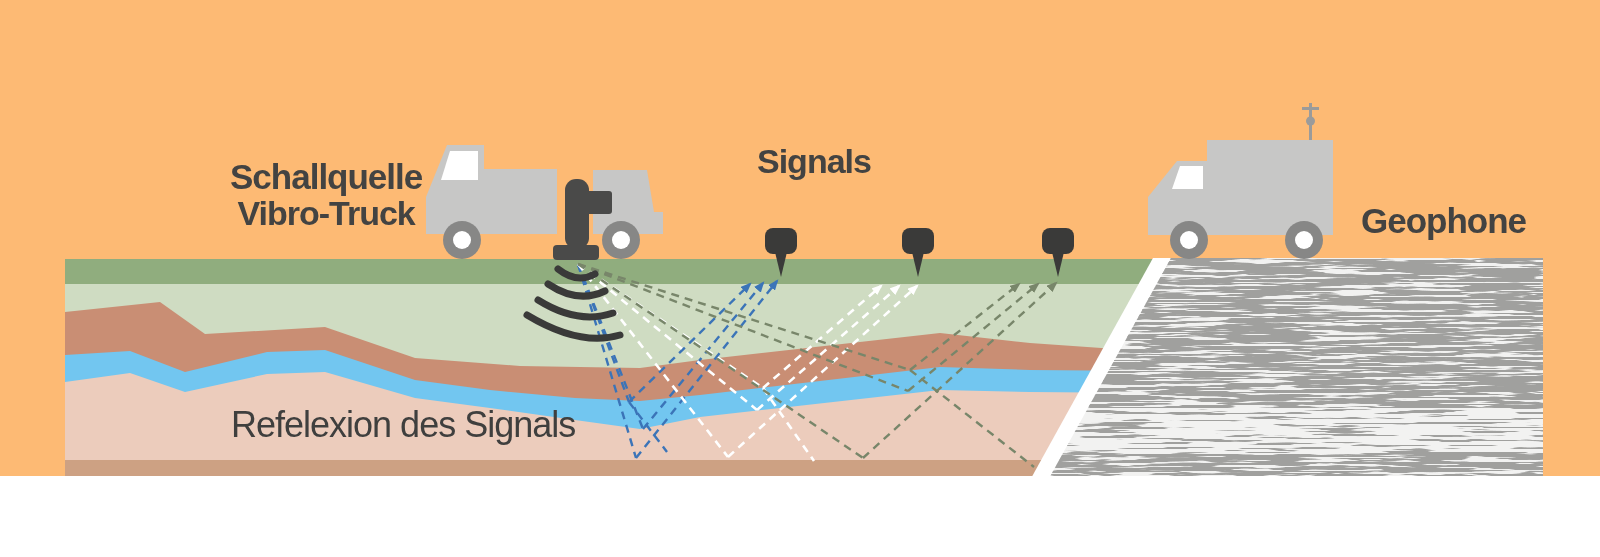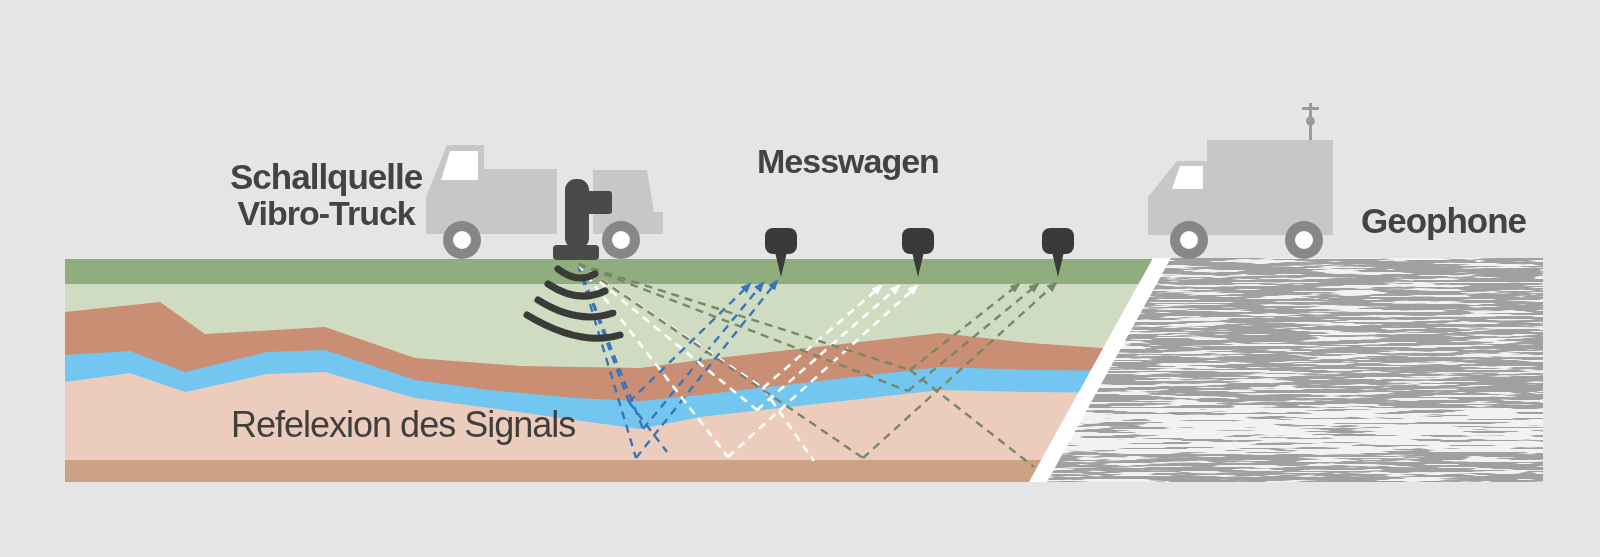--- a/index.html
+++ b/index.html
@@ -1,16 +1,16 @@
 <!DOCTYPE html>
 <html><head>
 <meta charset="utf-8">
 <style>
   html,body{margin:0;padding:0;background:#ffffff;}
-  #stage{position:relative;width:1600px;height:557px;background:#e5e5e5;overflow:hidden;
+  #stage{position:relative;width:1600px;height:476px;background:#fdba74;overflow:hidden;
          font-family:"Liberation Sans",sans-serif;}
   #stage svg{position:absolute;left:0;top:0;}
   .label{position:absolute;color:#434342;white-space:nowrap;letter-spacing:-1px;line-height:37px;}
   .label .t{font-weight:bold;font-size:35px;}
   .label .s{font-weight:bold;font-size:34px;text-align:center;}
   .inline-label{position:absolute;color:#3f3f3e;white-space:nowrap;letter-spacing:-1px;}
   #label-reflexion{font-size:36px;font-weight:normal;}
   #label-profil{font-size:32px;font-weight:bold;color:#3a3a39;}
 </style>
 </head>
@@ -135,21 +135,21 @@
     <polygon points="-6,252 6,252 0,277" fill="#3a3a39"></polygon>
   </g>
 </svg>
 
 <div class="label" id="label-schallquelle" style="left:230px;top:158px;">
   <div class="t">Schallquelle</div>
   <div class="s">Vibro-Truck</div>
 </div>
 
 <div class="label" id="label-schallempfaenger" style="left:757px;top:143px;">
-  <div class="s">Messwagen</div>
+  <div class="s">Signals</div>
 </div>
 
 <div class="label" id="label-messwagen" style="left:1361px;top:202px;">
   <div class="t">Geophone</div>
 </div>
 
 <div class="inline-label" id="label-reflexion" style="left:231px;top:404px;">Refelexion des Signals</div>
 
 </div>
 

